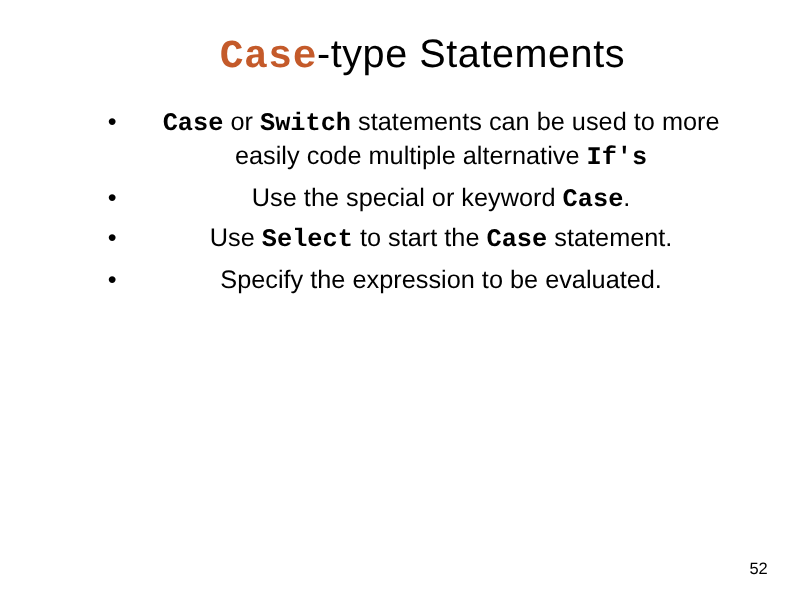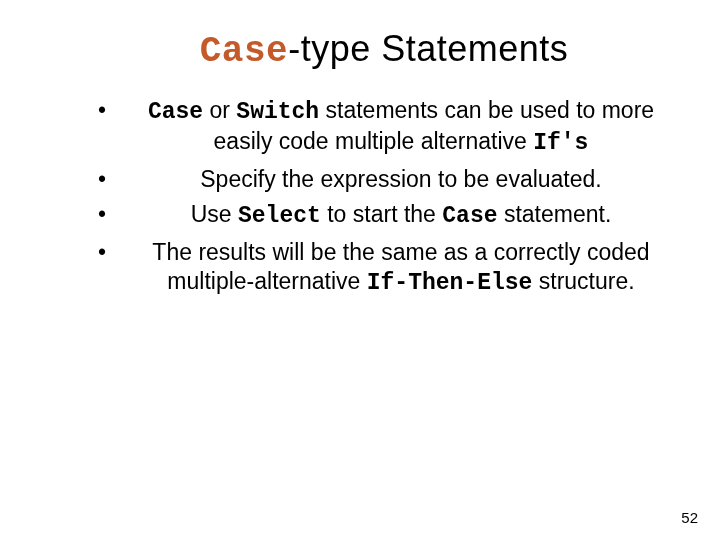--- a/index.html
+++ b/index.html
@@ -61,20 +61,20 @@
 <body>
 
 <div class="slide">
 
   <h1 class="title">
     <span class="mono accent">Case</span><span>-type Statements</span>
   </h1>
 
   <ul class="bullets">
       <li><span class="mono">Case</span><span> or </span><span class="mono">Switch</span><span> statements can be used to more easily code multiple alternative </span><span class="mono">If's</span></li>
+      <li><span>Use the special or keyword </span><span class="mono">Case</span><span>.</span></li>
+      <li><span>Use </span><span class="mono">Select</span><span> to start the </span><span class="mono">Case</span><span> statement.</span></li>
       <li><span>Specify the expression to be evaluated.</span></li>
-      <li><span>Use </span><span class="mono">Select</span><span> to start the </span><span class="mono">Case</span><span> statement.</span></li>
-      <li><span>The results will be the same as a correctly coded multiple-alternative </span><span class="mono">If-Then-Else</span><span> structure.</span></li>
     </ul>
 
 </div>
 
 <div class="pagenum">52</div>
 
 </body></html>

